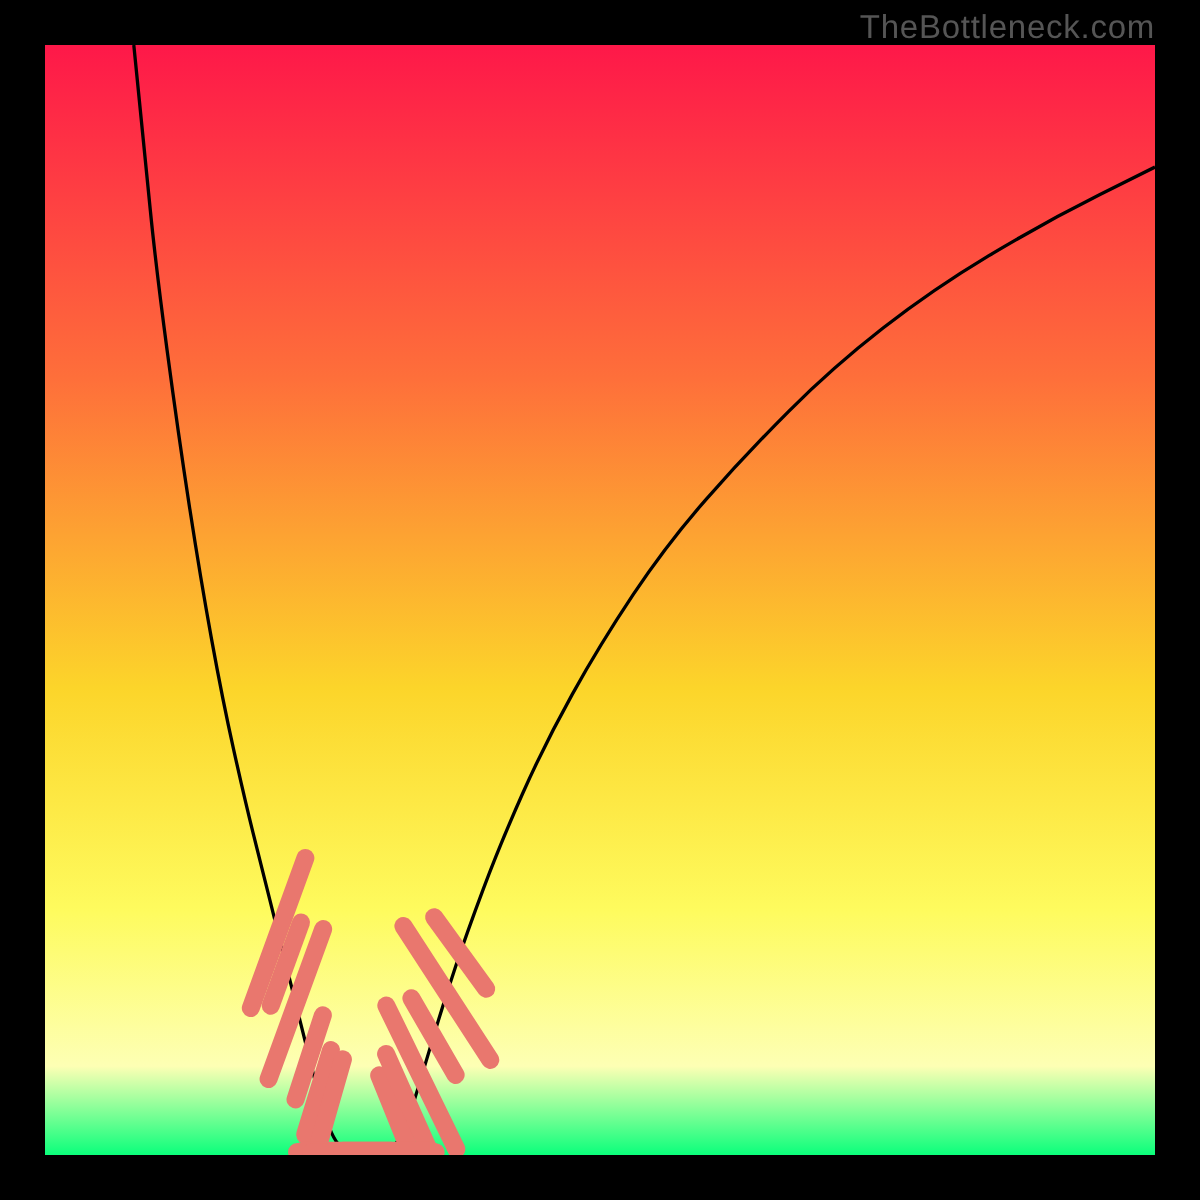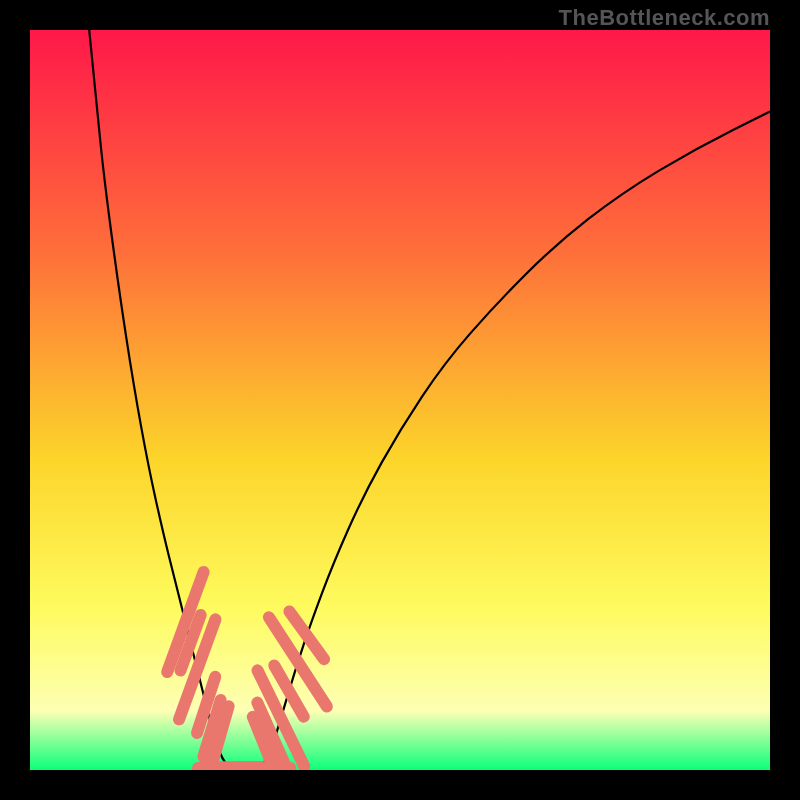--- a/index.html
+++ b/index.html
@@ -9,21 +9,20 @@
     height: 800px;
     background: #000;
     overflow: hidden;
     font-family: Arial, Helvetica, sans-serif;
   }
   .stage {
     position: relative;
     width: 800px;
     height: 800px;
     background: #000;
-    font-weight: bold;
   }
   .plot-area {
     position: absolute;
     left: 30px;
     top: 30px;
     width: 740px;
     height: 740px;
     overflow: hidden;
   }
   .gradient-bg {

